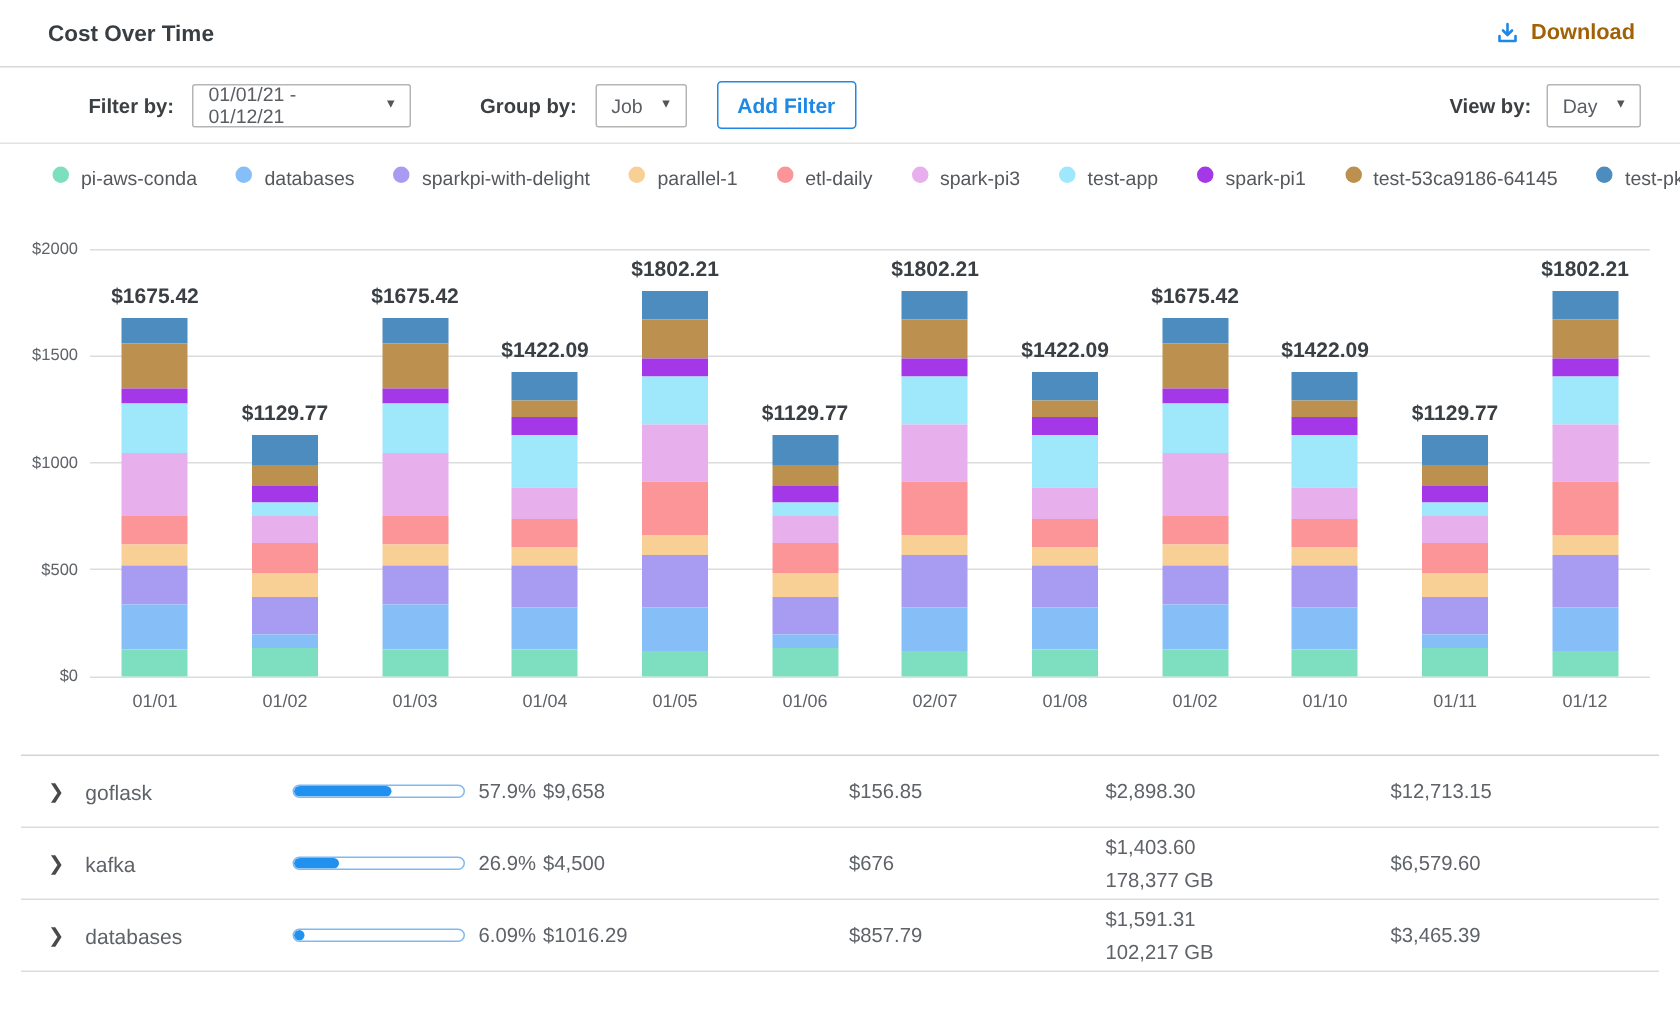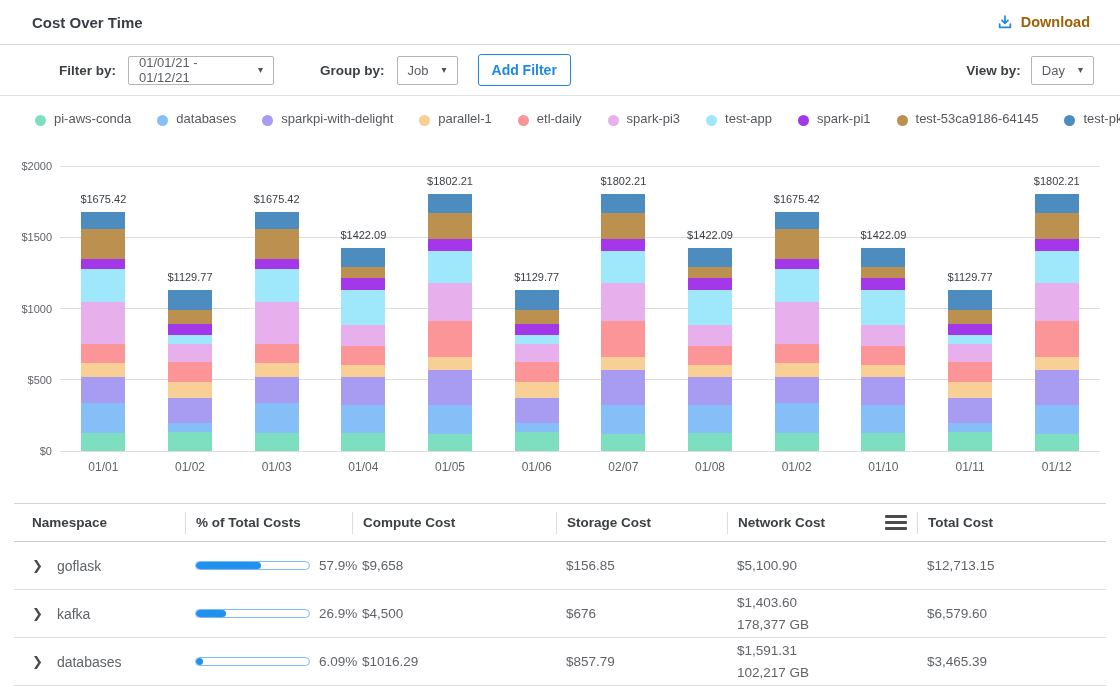--- a/index.html
+++ b/index.html
@@ -23,38 +23,38 @@
             align-items: center; padding: 0 10px; font-size: 13px; color: #5a5e63; gap: 13px;
             background: #fff; cursor: pointer; font-family: inherit; }
   .select .caret { font-size: 10px; color: #555; line-height: 1; }
   .date-select { width: 146px; justify-content: space-between; }
   .add-filter { margin-left: 8px; border: 1px solid #1E88E5; color: #1E88E5; background: #fff;
                 font-weight: bold; font-size: 14px; padding: 7px 13px; border-radius: 3px;
                 cursor: pointer; font-family: inherit; }
   .toolbar-right { margin-left: auto; display: flex; align-items: center; gap: 10px; }
   
   .legend-row { height: 44px; display: flex; align-items: center; gap: 26px; padding: 0 30px 0 35px; }
-  .legend-item { display: inline-flex; align-items: flex-end; gap: 8px; font-size: 13px;
+  .legend-item { display: inline-flex; align-items: flex-start; gap: 8px; font-size: 13px;
                  color: #55585c; cursor: pointer; white-space: nowrap; }
   .dot { width: 11px; height: 11px; border-radius: 50%; flex: none; }
   
   .chart-wrap { padding: 26px 20px 0 14px; }
   .chart-inner { display: flex; }
   .y-axis { width: 46px; position: relative; height: 285px; flex: none; }
   .y-tick { position: absolute; right: 8px; transform: translateY(50%); font-size: 11px;
             color: #5f6368; white-space: nowrap; }
   .plot { flex: 1; position: relative; height: 285px; }
   .gridline { position: absolute; left: 0; right: 0; height: 1px; background: #dcdcdc; }
   .slots { position: absolute; left: 0; right: 0; top: 0; bottom: 0; display: flex; }
   .slot { flex: 1; position: relative; }
   .bar { position: absolute; bottom: 0; left: 50%; transform: translateX(-50%); width: 44px;
          display: flex; flex-direction: column-reverse; cursor: pointer; }
   .seg { width: 100%; }
-  .bar-label { position: absolute; left: 50%; transform: translateX(-50%); font-size: 11px;
-               font-weight: normal; color: #3a3f44; white-space: nowrap; }
+  .bar-label { position: absolute; left: 50%; transform: translateX(-50%); font-size: 14px;
+               font-weight: bold; color: #3a3f44; white-space: nowrap; }
   .x-label { position: absolute; top: 100%; margin-top: 9px; left: 50%; transform: translateX(-50%);
              font-size: 12px; color: #5f6368; white-space: nowrap; }
   
   .table { margin: 52px 14px 0 14px; border-top: 1px solid #d4d4d4; }
   .thead, .trow { display: grid; grid-template-columns: 171px 167px 204px 171px 190px 1fr; }
   .thead { height: 38px; align-items: center; border-bottom: 1px solid #c9c9c9; }
   .th { font-weight: bold; font-size: 13.5px; color: #3c4043; padding-left: 10px; height: 22px;
         line-height: 22px; border-left: 1px solid #dddddd; white-space: nowrap; }
   .th:first-child { border-left: none; padding-left: 18px; }
   .th-flex { display: flex; align-items: center; justify-content: space-between; padding-right: 10px; }
@@ -348,51 +348,36 @@
             </div>
             <div class="bar-label" style="bottom: 263.815px;">$1802.21</div>
             <div class="x-label">01/12</div>
           </div>
         </div>
       </div>
   </div>
 </div>
 
 <div class="table">
-  <div class="thead">
-    <div class="th">Namespace</div>
-    <div class="th">% of Total Costs</div>
-    <div class="th">Compute Cost</div>
-    <div class="th">Storage Cost</div>
-    <div class="th th-flex">
-      <span>Network  Cost</span>
-      <span class="burger">
-          <i></i>
-          <i></i>
-          <i></i>
-        </span>
-    </div>
-    <div class="th">Total Cost</div>
-  </div>
   <div>
       <div class="trow">
         <div class="cell ns-cell">
           <span class="chev">❯</span>
           <span>goflask</span>
         </div>
         <div class="cell pct-cell">
           <span class="track">
             <span class="fill" style="width: 57.9%;"></span>
           </span>
           <span>57.9%</span>
         </div>
         <div class="cell">$9,658</div>
         <div class="cell">$156.85</div>
         <div class="cell">
-          <div class="net-line">$5,100.90</div>
+          <div class="net-line">$2,898.30</div>
         </div>
         <div class="cell">$12,713.15</div>
       </div>
       <div class="trow">
         <div class="cell ns-cell">
           <span class="chev">❯</span>
           <span>kafka</span>
         </div>
         <div class="cell pct-cell">
           <span class="track">

